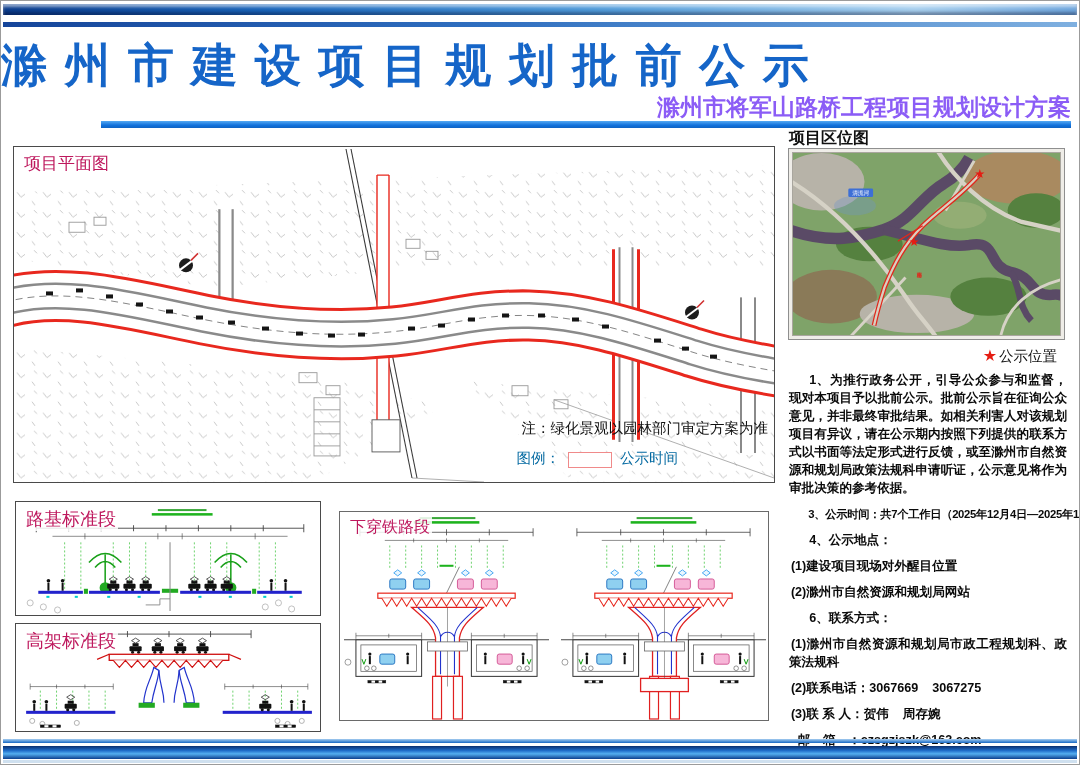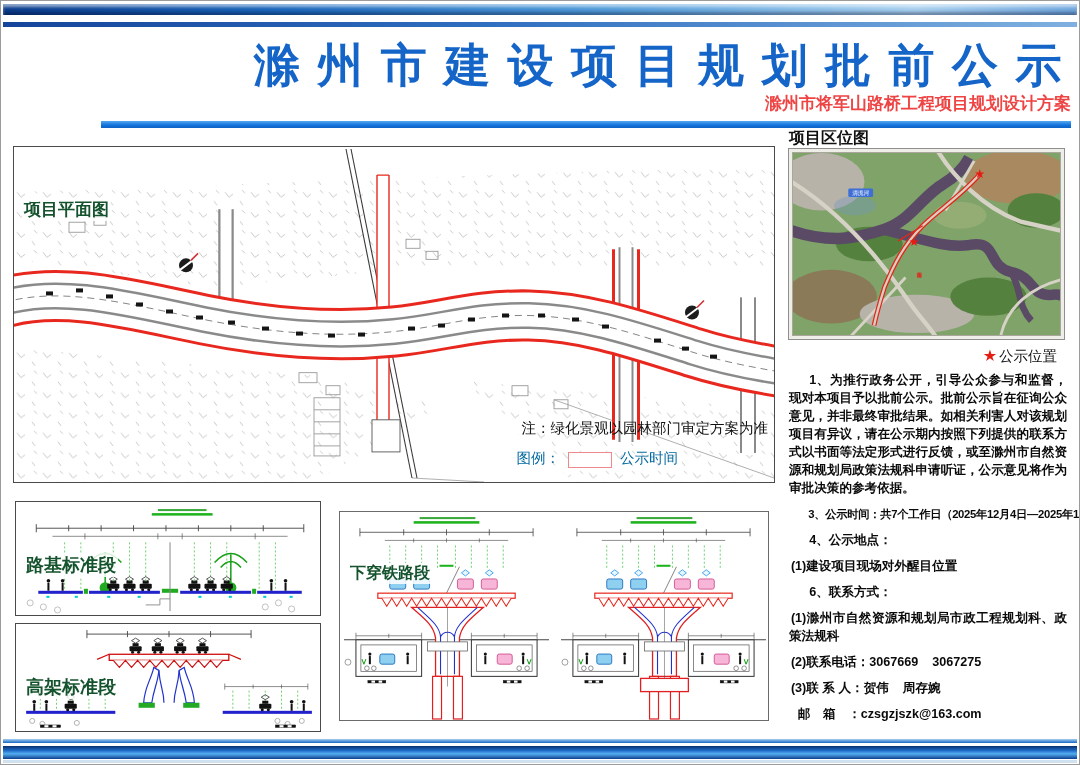--- a/index.html
+++ b/index.html
@@ -5,29 +5,29 @@
   html,body{margin:0;padding:0;background:#fff;}
   body{font-family:"Liberation Sans","DejaVu Sans",sans-serif;}
   #page{position:relative;width:1080px;height:765px;background:#fff;overflow:hidden;
         border:1px solid #9b9b9b;box-sizing:border-box;}
   
   .strip1{position:absolute;left:2px;right:2px;top:3px;height:11px;
           background:linear-gradient(90deg,#0b3c8c 0%,#1b66bb 25%,#4f9ad9 55%,#a8d0ef 85%,#6fa6dd 100%);
           box-shadow:inset 0 3px 3px rgba(255,255,255,.55), inset 0 -3px 3px rgba(0,0,30,.35);}
   .strip2{position:absolute;left:2px;right:2px;top:21px;height:5px;
           background:linear-gradient(90deg,#15459a 0%,#2f6fc0 45%,#7fb0e0 100%);}
-  .page-title{position:absolute;left:0;right:0;top:34px;text-align:right;
+  .page-title{position:absolute;left:0;right:0;top:34px;text-align:left;
           font-size:46px;font-weight:bold;color:#1565c8;letter-spacing:.38em;white-space:nowrap;}
-  .page-subtitle{position:absolute;right:8px;top:91px;font-size:17px;font-weight:bold;color:#ef4444;}
+  .page-subtitle{position:absolute;right:8px;top:91px;font-size:23px;font-weight:bold;color:#8b5cf6;}
   .title-bar{position:absolute;left:100px;right:8px;top:120px;height:7px;
           background:linear-gradient(180deg,#55a9f3 0%,#1272dc 60%,#0f63c4 100%);}
   
   .panel{position:absolute;background:#fff;border:1.5px solid #4a4a4a;box-sizing:border-box;}
-  .panel-label{position:absolute;left:8px;top:5px;font-weight:bold;color:#14532d;background:rgba(255,255,255,.85);
-          padding:0 2px;z-index:3;margin-top:46px;}
+  .panel-label{position:absolute;left:8px;top:5px;font-weight:normal;color:#be185d;background:rgba(255,255,255,.85);
+          padding:0 2px;z-index:3;}
   #plan-panel{left:12px;top:145px;width:762px;height:337px;}
   #plan-panel .panel-label{font-size:17px;}
   #plan-note{position:absolute;right:6px;top:272px;font-size:14.5px;color:#111;z-index:3;}
   #plan-legend{position:absolute;right:96px;top:302px;font-size:14.5px;color:#0369a1;z-index:3;
           display:flex;align-items:flex-end;gap:8px;}
   .legend-swatch{display:inline-block;width:42px;height:14px;border:1px solid #f08a8a;background:#fff;}
   #loc-title{position:absolute;left:788px;top:127px;font-size:16px;font-weight:bold;color:#111;}
   #loc-map-frame{position:absolute;left:787px;top:147px;width:277px;height:192px;background:#efede8;
           border:1px solid #8f8f8f;padding:3px;box-sizing:border-box;}
   #loc-map-frame svg{display:block;width:100%;height:100%;border:1px solid #a9a69e;box-sizing:border-box;}
@@ -225,20 +225,21 @@
   </div>
   <div id="marker-line">
     <span class="star">★</span><span>公示位置</span>
   </div>
 
   <div id="notice">
     <p class="num">1、为推行政务公开，引导公众参与和监督，现对本项目予以批前公示。批前公示旨在征询公众意见，并非最终审批结果。如相关利害人对该规划项目有异议，请在公示期内按照下列提供的联系方式以书面等法定形式进行反馈，或至滁州市自然资源和规划局政策法规科申请听证，公示意见将作为审批决策的参考依据。</p>
     <p class="oneline">3、公示时间：共7个工作日（2025年12月4日—2025年12月12日）</p>
     <p class="num">4、公示地点：</p>
     <p class="sub">(1)建设项目现场对外醒目位置</p>
+    <p class="sub">(2)滁州市自然资源和规划局网站</p>
     <p class="num">6、联系方式：</p>
     <p class="sub">(1)滁州市自然资源和规划局市政工程规划科、政策法规科</p>
     <p class="sub">(2)联系电话：3067669    3067275</p>
     <p class="sub">(3)联 系 人：贺伟    周存婉</p>
     <p class="mail">邮　箱　：czsgzjszk@163.com</p>
   </div>
 
   <div class="panel" id="roadbed-panel">
     <div class="panel-label">路基标准段</div>
     <svg class="fillsvg" viewBox="0 0 300 112" preserveAspectRatio="none">

